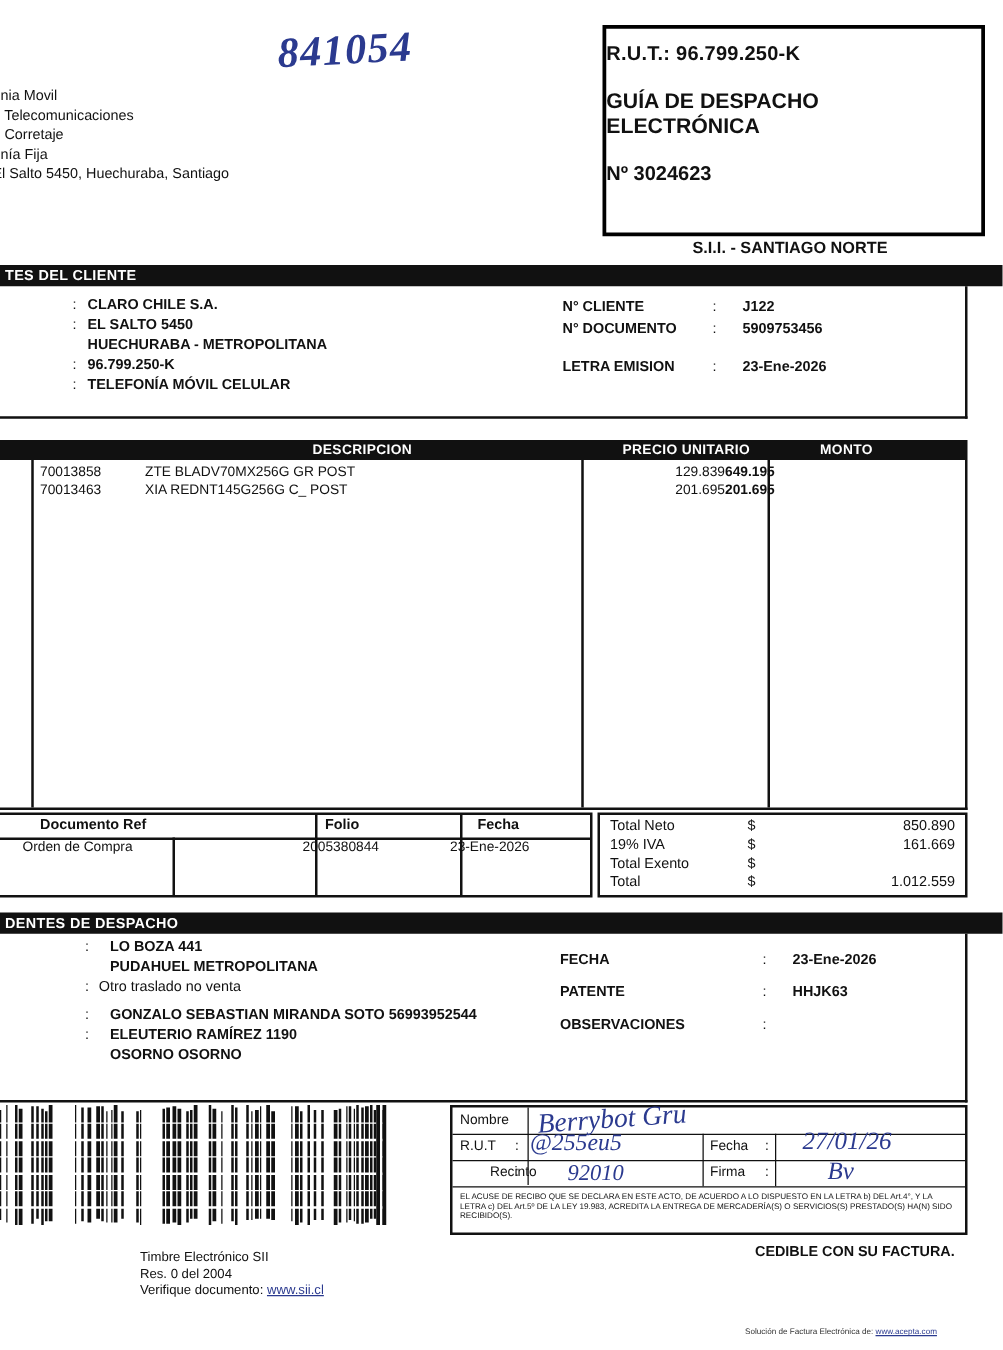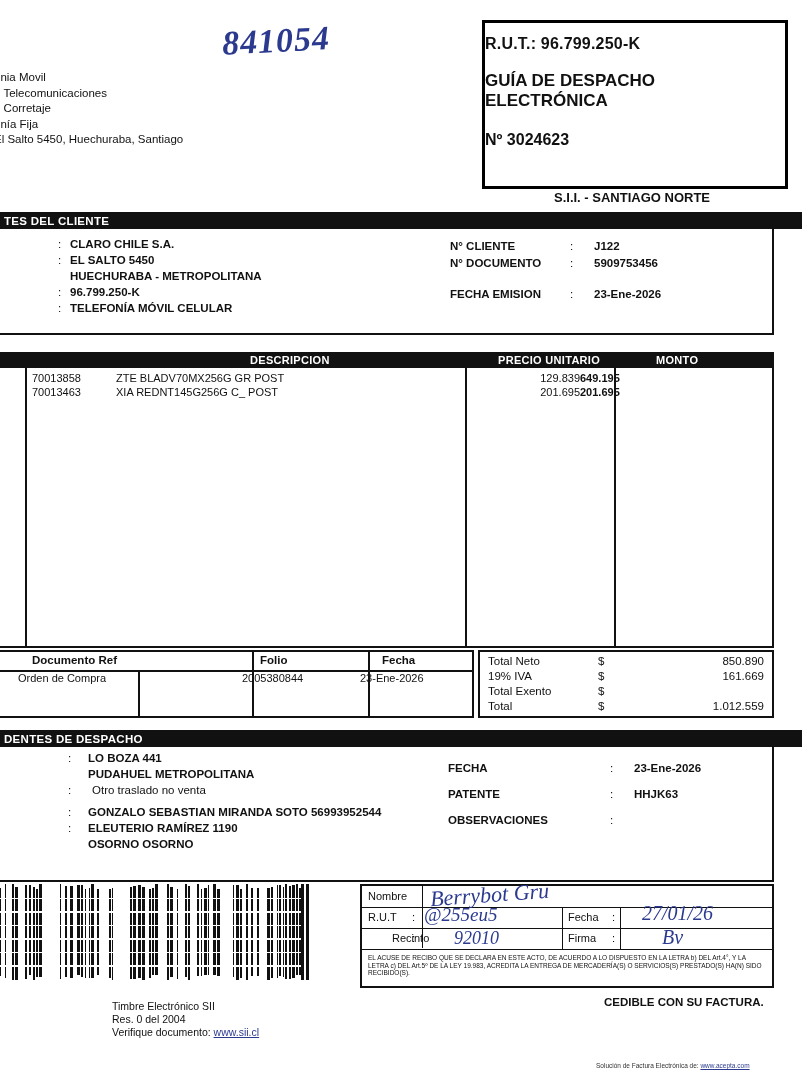--- a/index.html
+++ b/index.html
@@ -127,21 +127,21 @@
   .tot-cur{position:absolute;left:118px;}
   .tot-val{position:absolute;right:8px;text-align:right;}
 
   
   .desp{position:absolute;left:0;top:752px;width:802px;height:130px;font-size:11.5px;}
   .desp-left{position:absolute;left:-80px;top:0;width:470px;}
   .d-row{position:relative;min-height:16px;}
   .d-lbl{position:absolute;left:0;width:140px;font-weight:bold;}
   .d-colon{position:absolute;left:148px;}
   .d-val{position:absolute;left:168px;font-weight:bold;}
-  .d-val2{position:absolute;left:172px;text-align:right;}
+  .d-val2{position:absolute;left:159px;text-align:right;}
   .desp-right{position:absolute;left:448px;top:10px;width:350px;}
   .r-row{position:relative;height:26px;}
   .r-lbl{position:absolute;left:0;font-weight:bold;}
   .r-colon{position:absolute;left:162px;}
   .r-val{position:absolute;left:186px;font-weight:bold;}
   .frame-desp{position:absolute;left:-80px;top:747px;width:854px;height:135px;border:2px solid #111;border-top:none;box-sizing:border-box;}
 
   
   .timbre{position:absolute;left:-80px;top:884px;width:390px;height:96px;}
   .barcode{position:absolute;left:0;top:0;width:390px;height:96px;overflow:hidden;}
@@ -235,21 +235,21 @@
         <span class="lbl">N° CLIENTE</span>
         <span class="colon">:</span>
         <span class="val">J122</span>
       </div>
       <div class="row">
         <span class="lbl">N° DOCUMENTO</span>
         <span class="colon">:</span>
         <span class="val">5909753456</span>
       </div>
       <div class="row gap">
-        <span class="lbl">FECHA EMISION</span>
+        <span class="lbl">LETRA EMISION</span>
         <span class="colon">:</span>
         <span class="val">23-Ene-2026</span>
       </div>
     </div>
   </div>
 
   <div class="items-head">
 
     <span id="th-cod">CODIGO</span>
     <span id="th-desc">DESCRIPCION</span>

